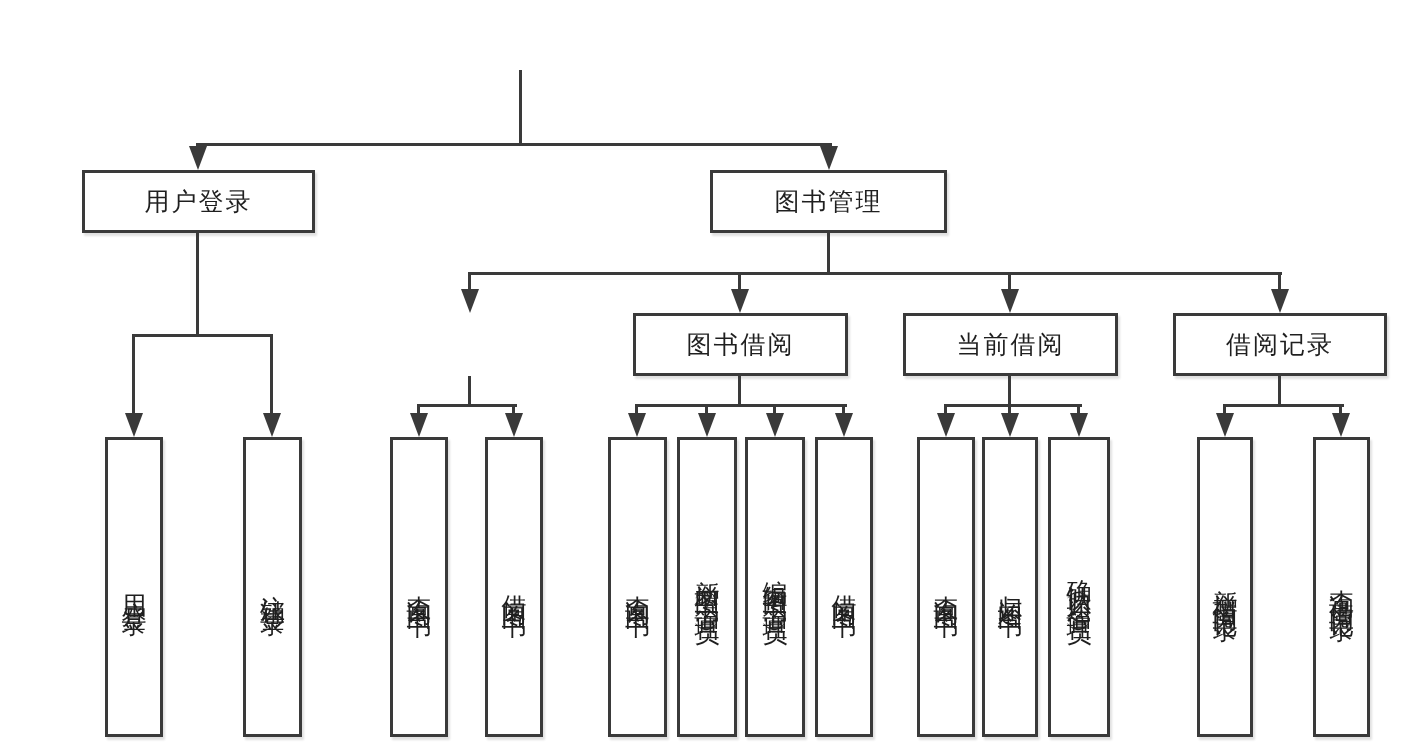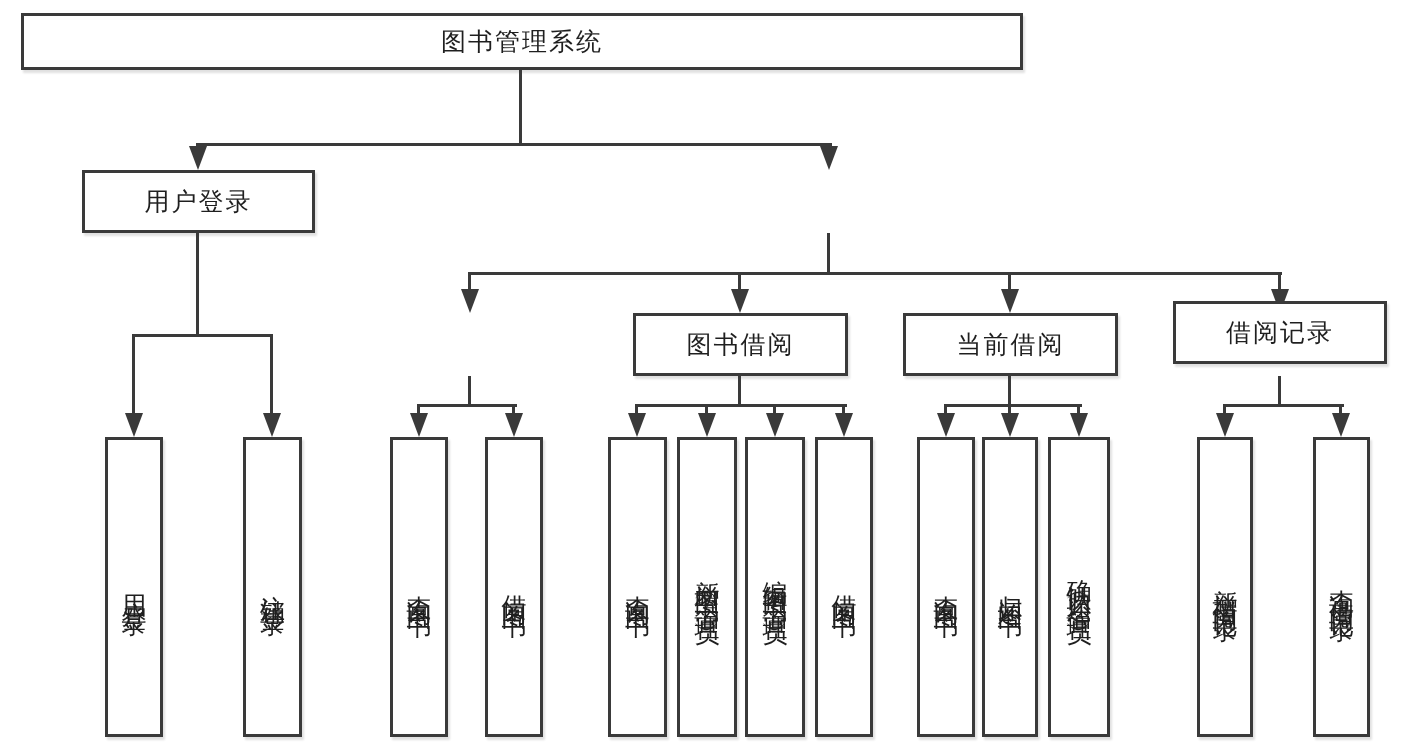--- a/index.html
+++ b/index.html
@@ -29,31 +29,31 @@
   .watermark{
     position:absolute;top:711px;right:6px;font-size:22px;letter-spacing:1px;
     color:#a8a8a8;z-index:10;white-space:nowrap;
   }
 </style>
 </head>
 <body>
 
 <div class="canvas">
 
-  <div class="node" style="left:21px;top:13px;width:1002px;height:57px">
-    <span class="h-label">图书管理系统</span>
-  </div>
 
   <div class="vline" style="left:519px;top:70px;height:74px"></div>
   <div class="hline" style="left:196px;top:143px;width:636px"></div>
   <div class="arrow" style="left:189px;top:146px"></div>
   <div class="arrow" style="left:820px;top:146px"></div>
 
   <div class="node" style="left:82px;top:170px;width:233px;height:63px">
     <span class="h-label">用户登录</span>
+  </div>
+  <div class="node" style="left:710px;top:170px;width:237px;height:63px">
+    <span class="h-label">图书管理</span>
   </div>
 
   <div class="vline" style="left:196px;top:233px;height:102px"></div>
   <div class="hline" style="left:132px;top:334px;width:141px"></div>
   <div class="vline" style="left:132px;top:334px;height:81px"></div>
   <div class="vline" style="left:270px;top:334px;height:81px"></div>
   <div class="arrow" style="left:125px;top:413px"></div>
   <div class="arrow" style="left:263px;top:413px"></div>
 
   <div class="vline" style="left:827px;top:233px;height:40px"></div>
@@ -66,21 +66,21 @@
   <div class="arrow" style="left:731px;top:289px"></div>
   <div class="arrow" style="left:1001px;top:289px"></div>
   <div class="arrow" style="left:1271px;top:289px"></div>
 
   <div class="node" style="left:633px;top:313px;width:215px;height:63px">
     <span class="h-label">图书借阅</span>
   </div>
   <div class="node" style="left:903px;top:313px;width:215px;height:63px">
     <span class="h-label">当前借阅</span>
   </div>
-  <div class="node" style="left:1173px;top:301px;width:214px;height:63px">
+  <div class="node" style="left:1173px;top:313px;width:214px;height:63px">
     <span class="h-label">借阅记录</span>
   </div>
 
   <div class="vline" style="left:468px;top:376px;height:30px"></div>
   <div class="hline" style="left:417px;top:404px;width:100px"></div>
   <div class="vline" style="left:417px;top:404px;height:12px"></div>
   <div class="vline" style="left:512px;top:404px;height:12px"></div>
   <div class="arrow" style="left:410px;top:413px"></div>
   <div class="arrow" style="left:505px;top:413px"></div>
 

